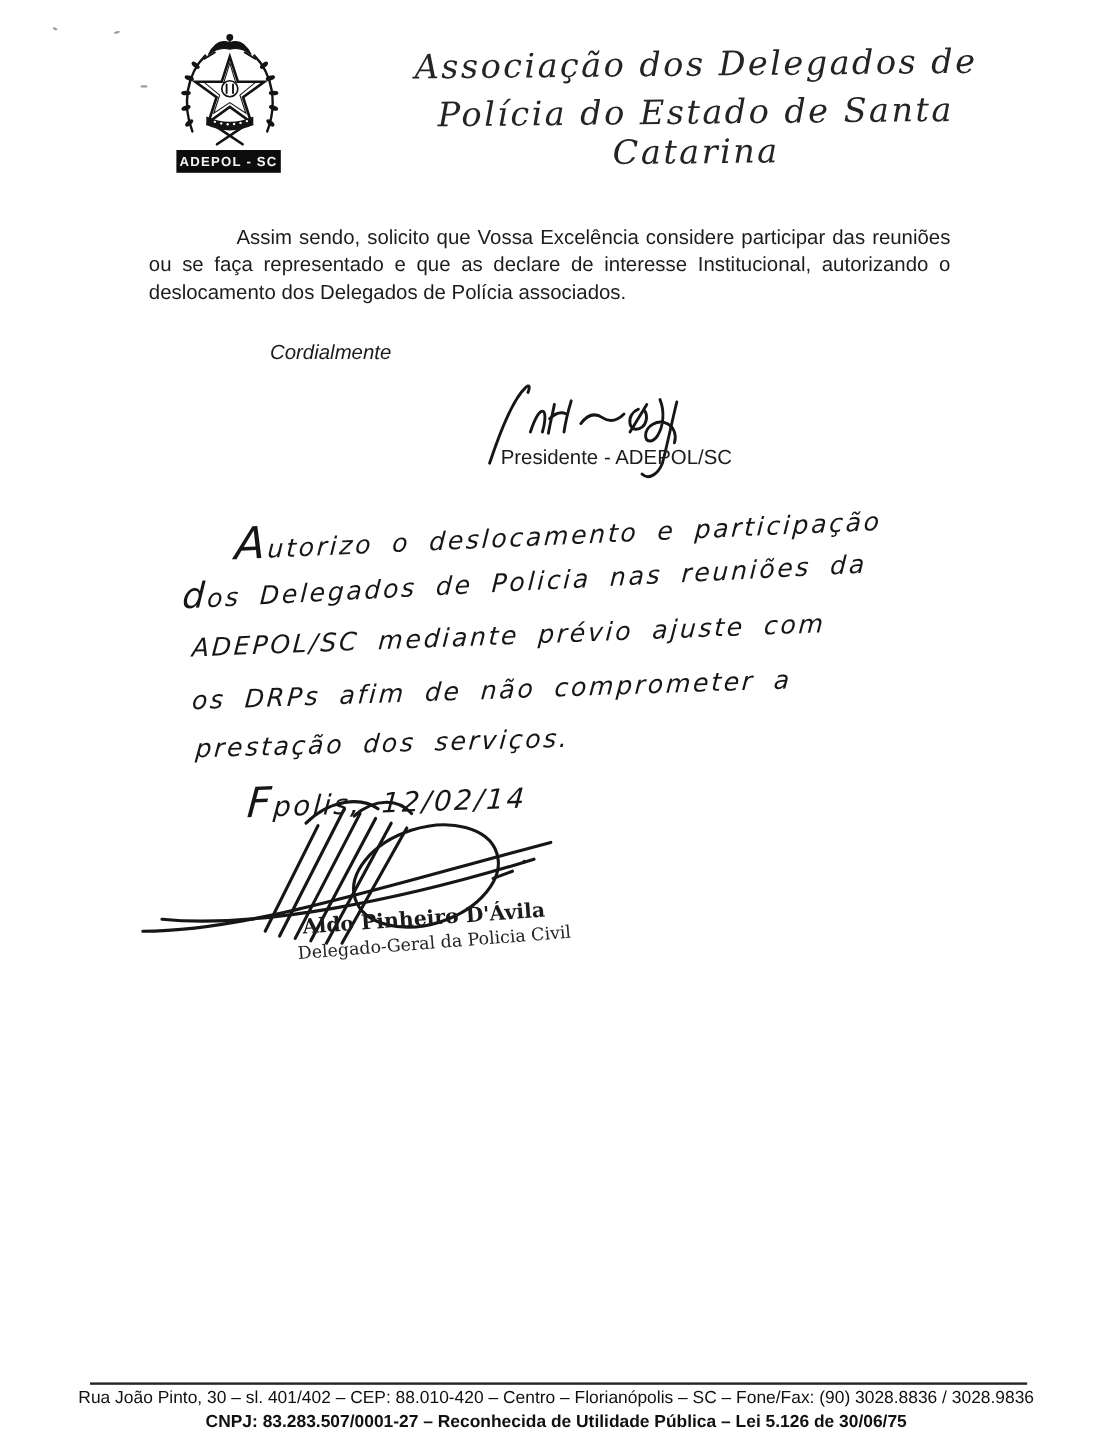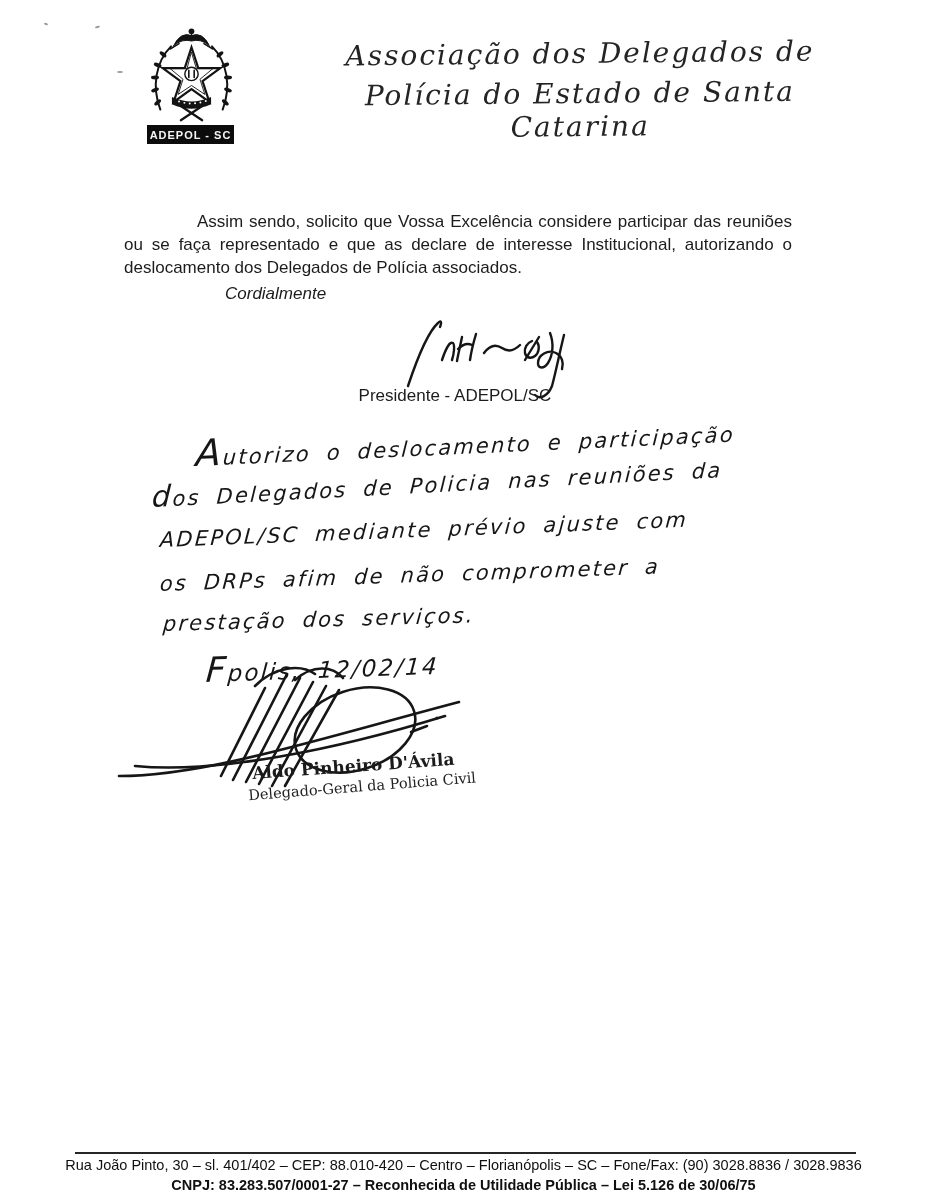--- a/index.html
+++ b/index.html
@@ -25,32 +25,32 @@
     text-align:center;
     font-family:"DejaVu Serif",serif;font-style:italic;
     color:#242424;
   }
   .org-title .l1{font-size:28px;letter-spacing:2px;transform:rotate(-0.6deg);}
   .org-title .l2{font-size:28px;letter-spacing:2px;margin-top:7px;transform:rotate(-0.6deg);}
   
   .body-par{
     position:absolute;left:124px;top:186px;width:668px;
     font-size:17px;line-height:23px;text-align:justify;
-    text-indent:73px;color:#1c1c1c;margin-top:24px;
+    text-indent:73px;color:#1c1c1c;
   }
   .closing{
     position:absolute;left:225px;top:284px;font-size:17px;color:#1c1c1c;font-style:italic;
   }
   
   .sig1-svg{position:absolute;left:392px;top:316px;width:180px;height:90px;}
   .signer1{
     position:absolute;left:300px;top:366px;width:310px;text-align:center;
   }
   .signer1 .name{font-size:18px;font-weight:bold;letter-spacing:0.4px;color:#141414;}
-  .signer1 .role{font-size:17px;margin-top:20px;color:#1c1c1c;}
+  .signer1 .role{font-size:17px;margin-top:6px;color:#1c1c1c;text-align:right;}
   
   .hw{
     position:absolute;
     font-family:"DejaVu Sans",sans-serif;
     font-style:italic;
     color:#161616;
     font-size:21px;
     letter-spacing:2.2px;
     word-spacing:7px;
     white-space:nowrap;

